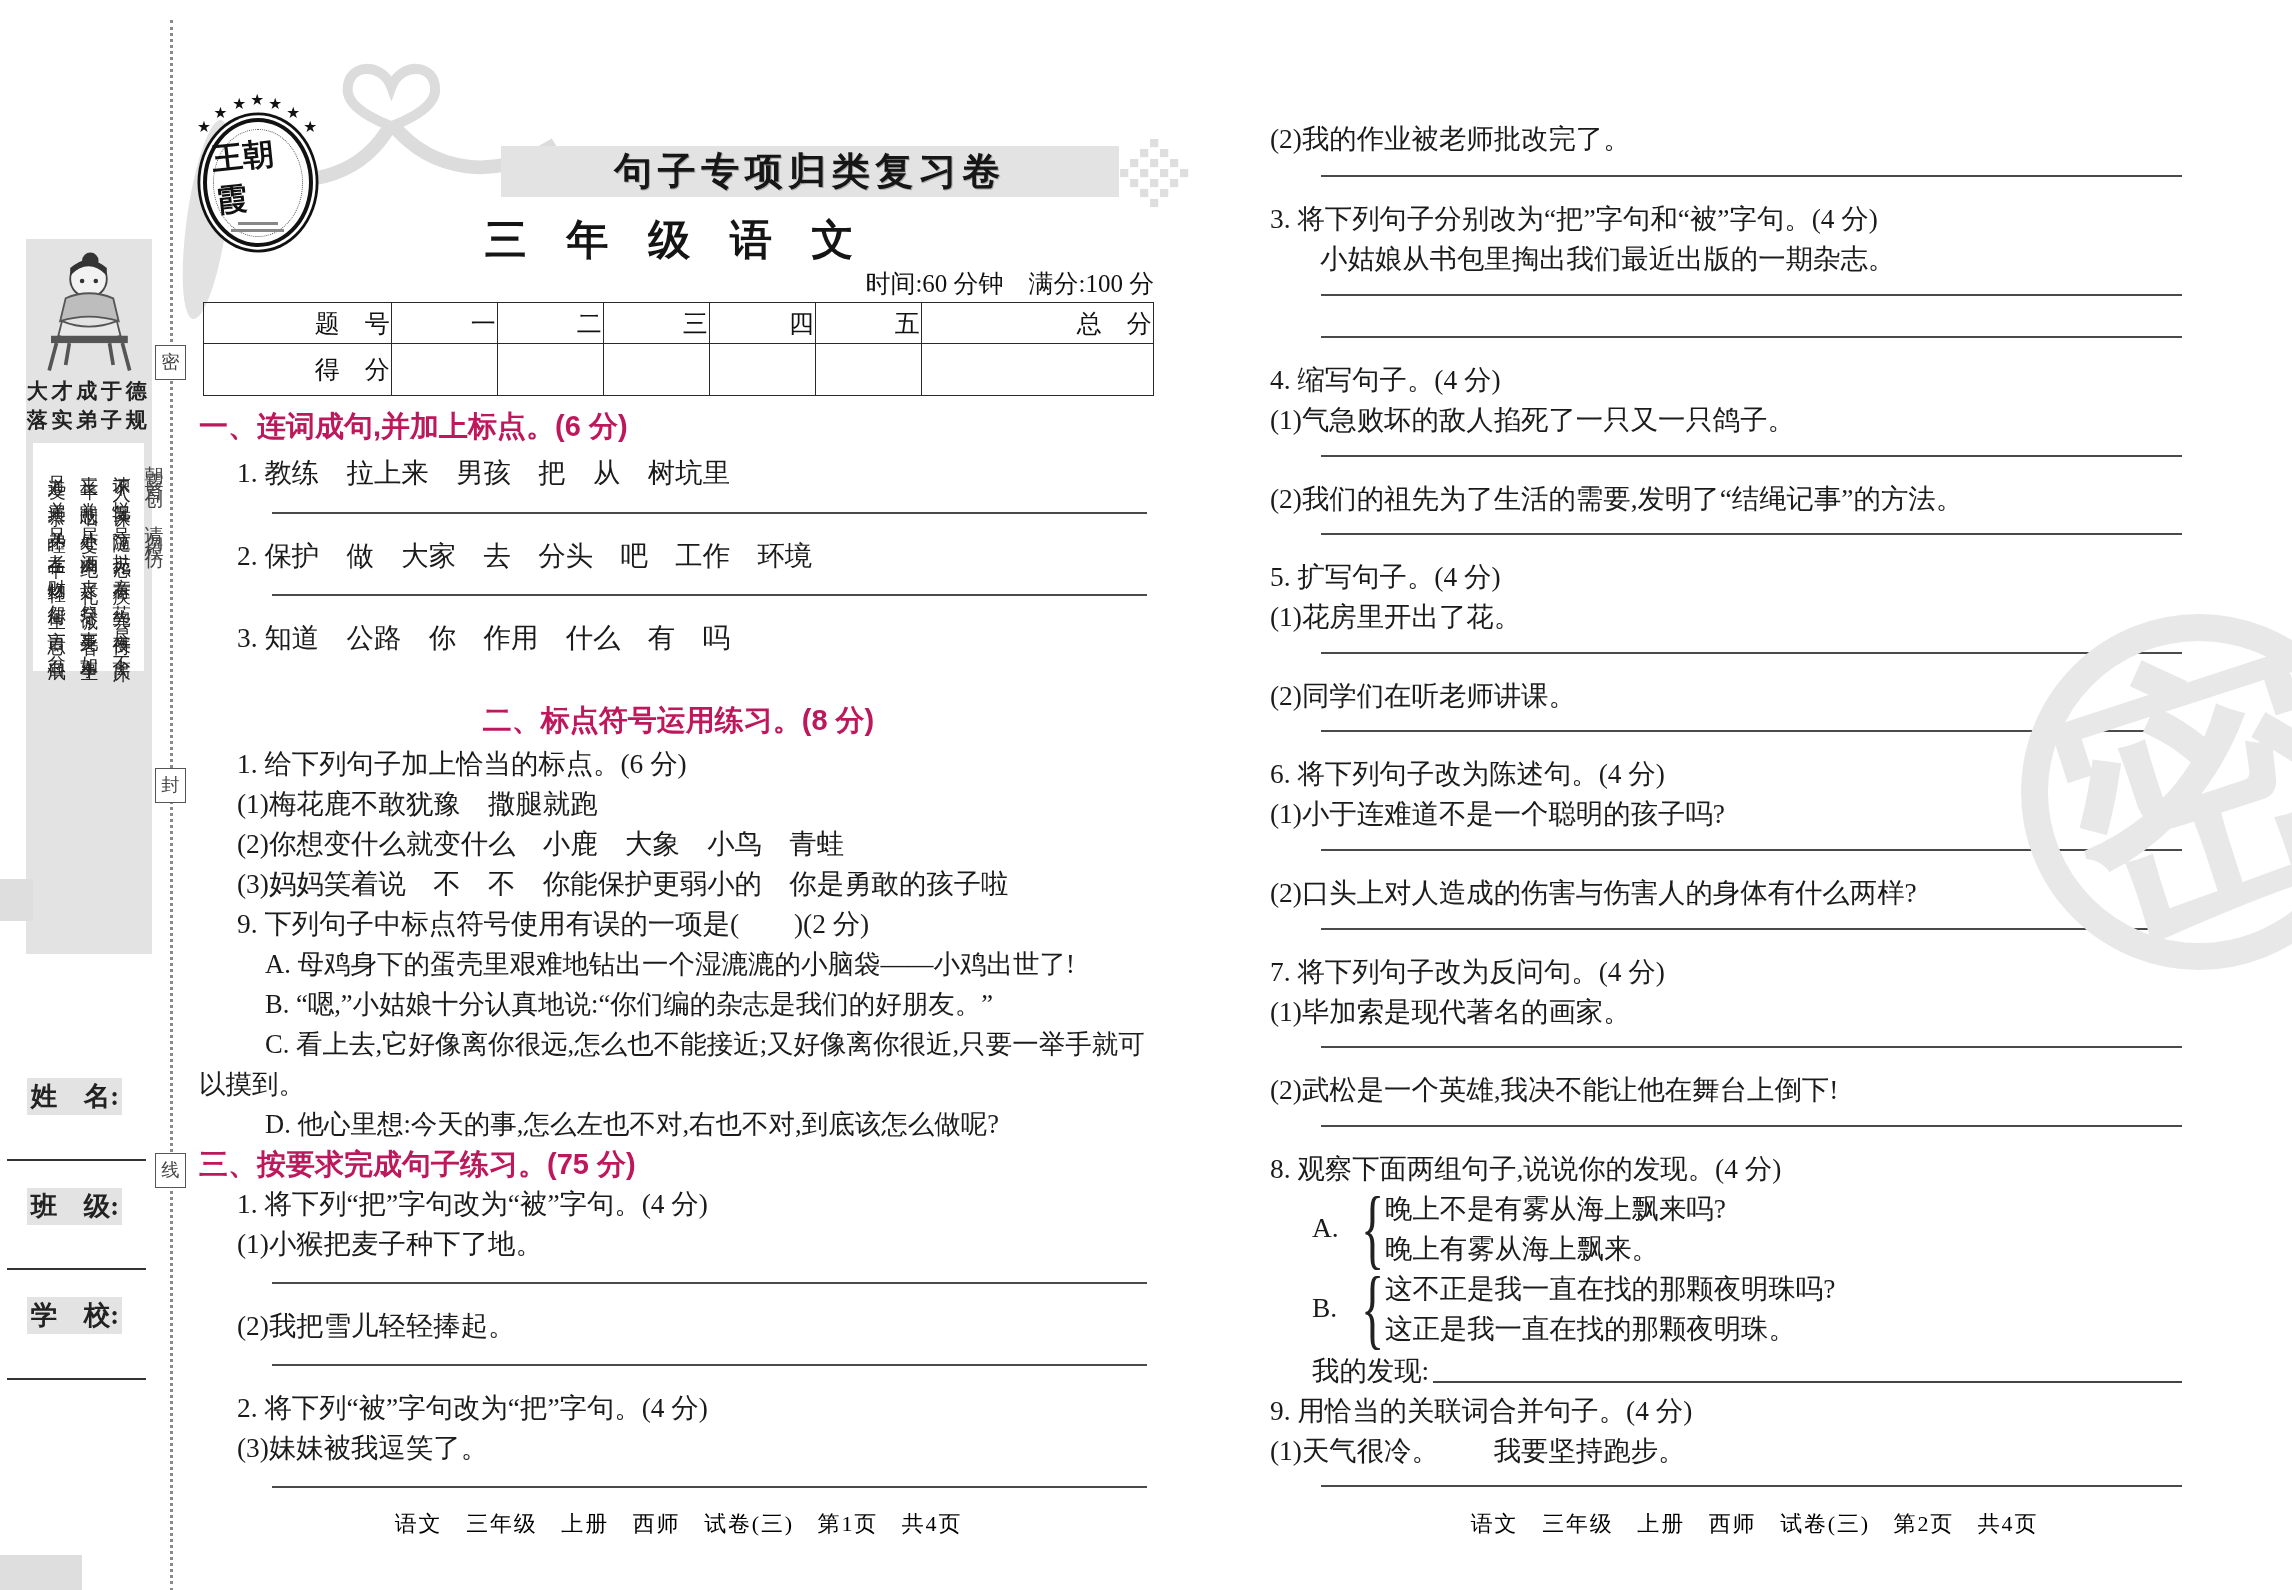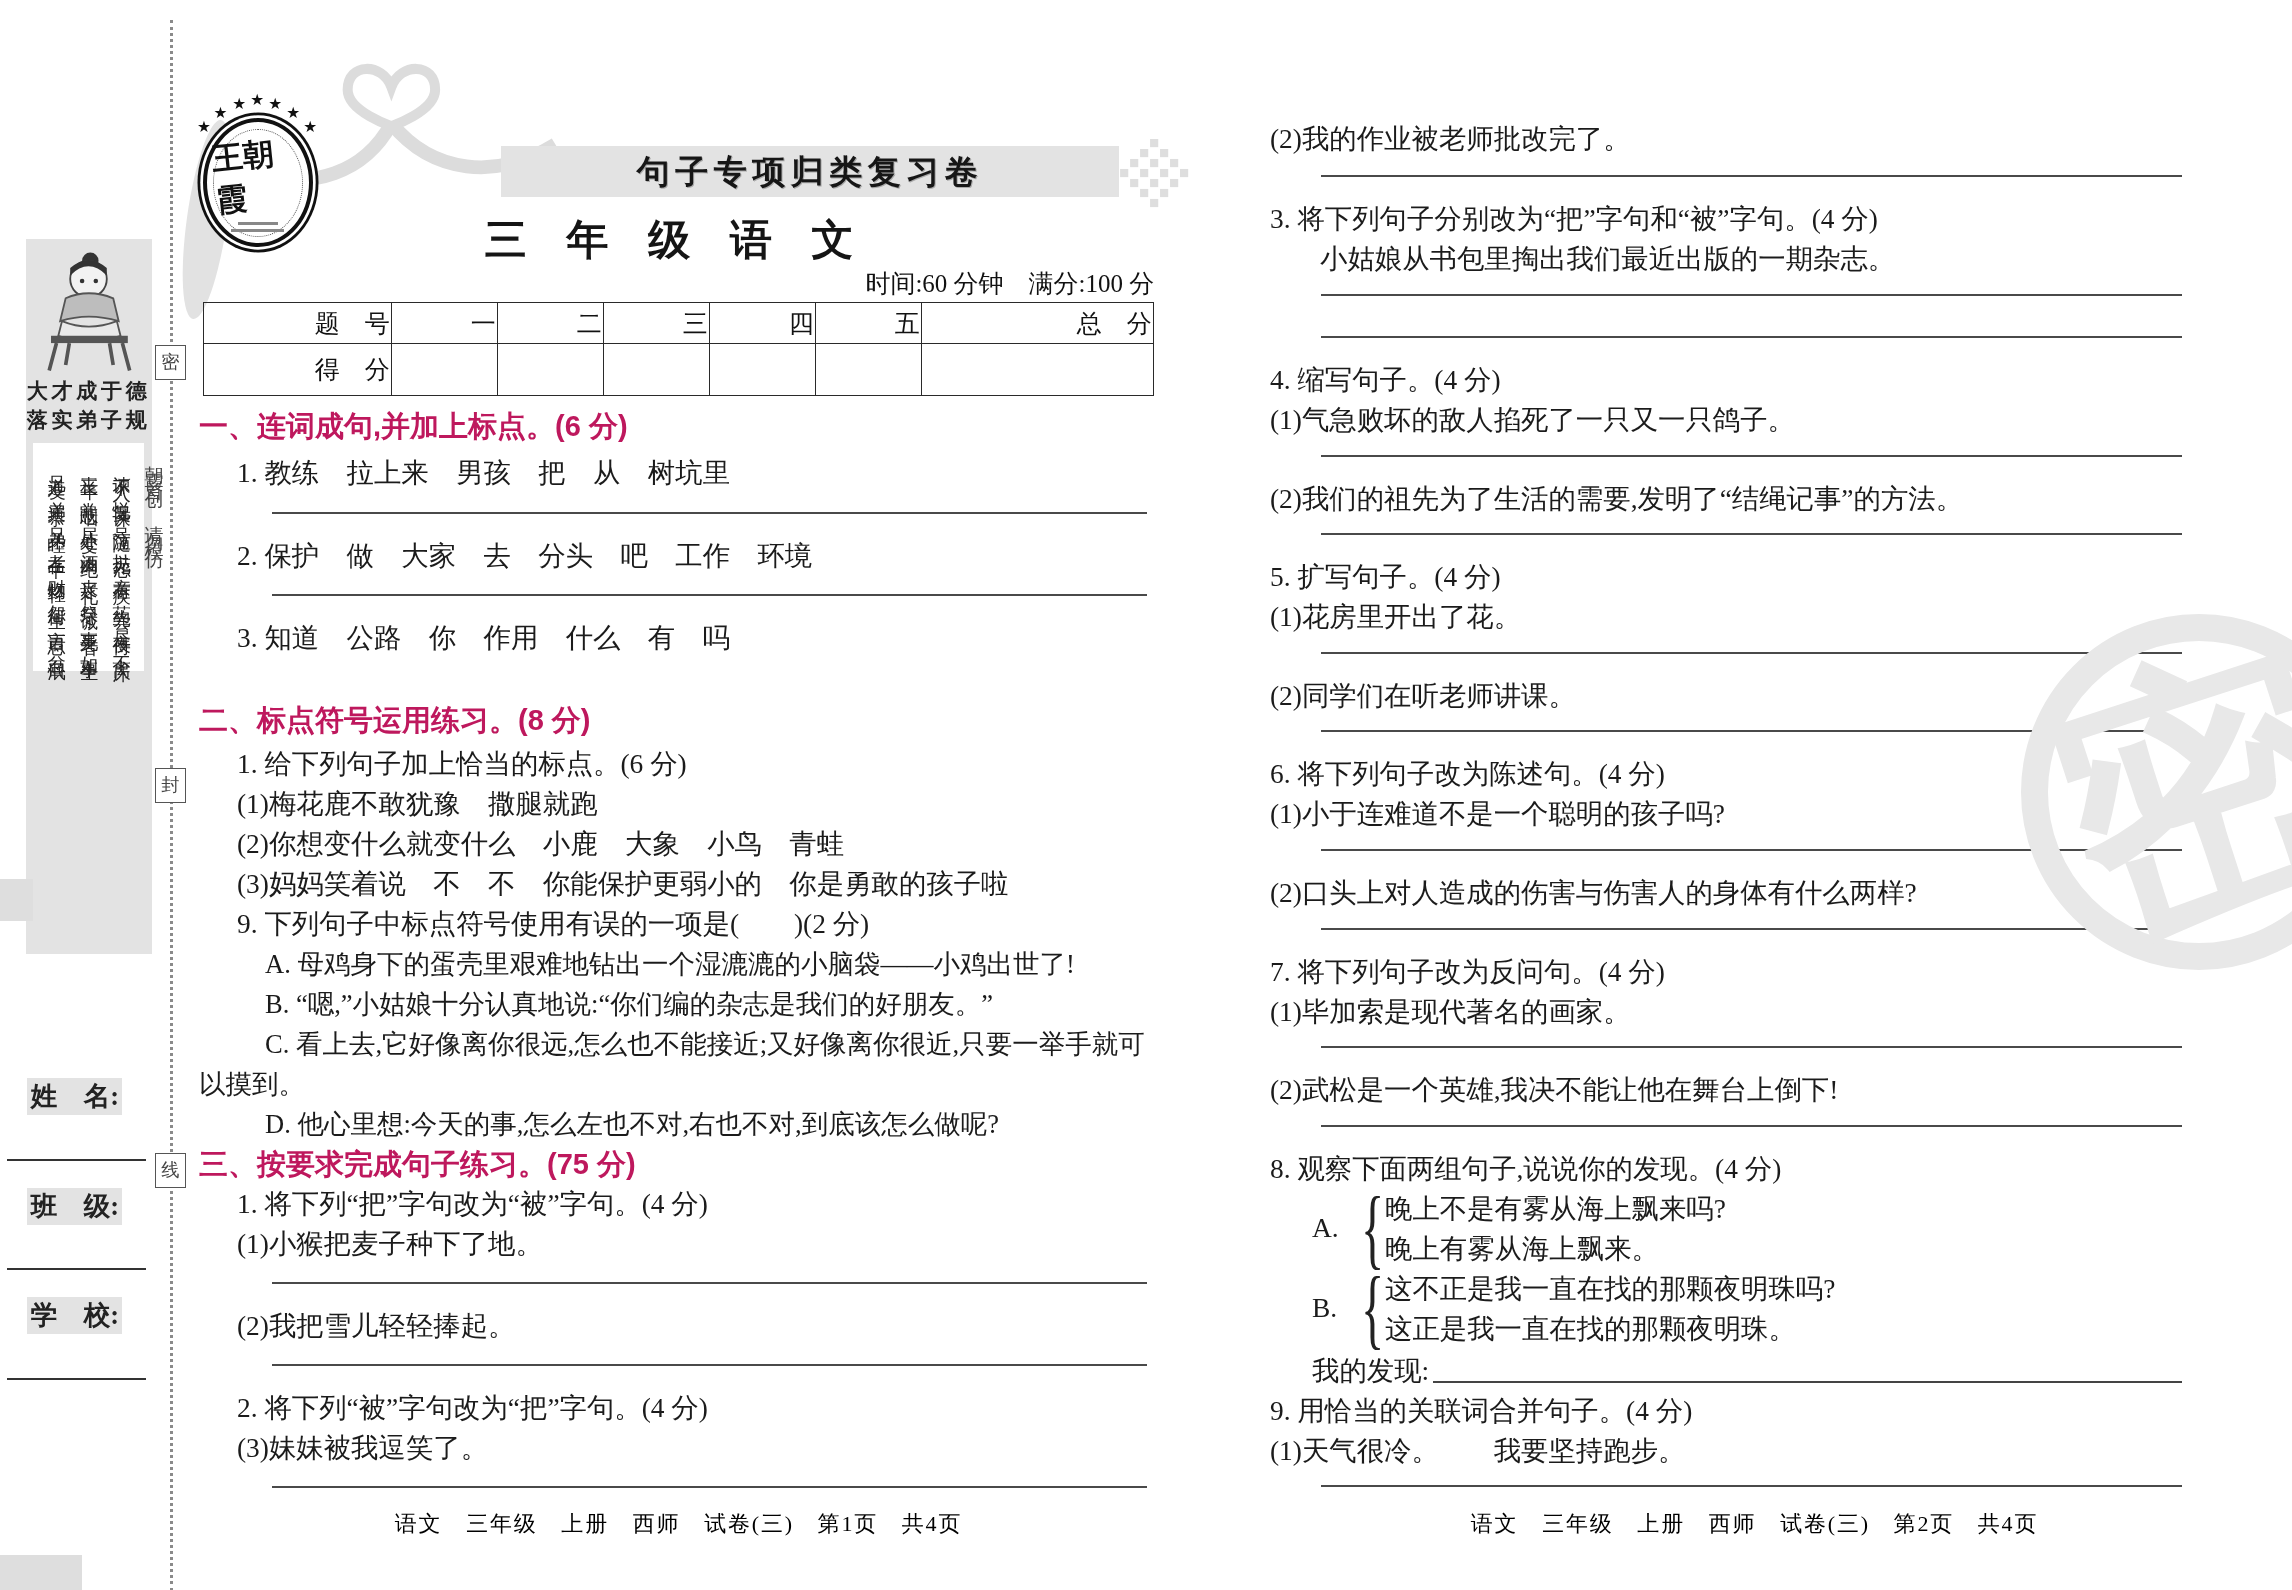--- a/index.html
+++ b/index.html
@@ -32,21 +32,21 @@
   
   .ribbon-svg{position:absolute;left:37px;top:46px;}
   .leaf-svg{position:absolute;left:-24px;top:110px;}
   .logo{position:absolute;left:-3.7px;top:91px;width:128px;height:183px;}
   .logo-star{position:absolute;font-size:15.5px;color:#111;}
   .logo-oval{position:absolute;left:7.3px;top:27.4px;width:102px;height:121px;border:4.6px solid #111;border-radius:50%;background:#fff;box-shadow:0 0 0 2.7px #fff,0 0 0 5.5px #111;display:flex;flex-direction:column;align-items:center;justify-content:center;}
   .logo-inner{border:1.8px dotted #555;border-radius:50%;width:88px;height:106px;display:flex;flex-direction:column;align-items:center;justify-content:center;}
   .logo-brand{font-size:31px;font-weight:bold;transform:rotate(-6deg);color:#111;}
   .logo-bar{width:40px;height:2.7px;background:#888;margin-top:4.6px;}
   .title-banner{position:absolute;left:302px;top:146px;width:618px;height:51px;background:#e3e3e3;text-align:center;}
-  .title-banner span{font-size:33px;letter-spacing:5.5px;line-height:51px;color:#161616;text-shadow:0.9px 0.9px 0 #aaa;}
+  .title-banner span{font-size:38px;letter-spacing:5.5px;line-height:51px;color:#161616;text-shadow:0.9px 0.9px 0 #aaa;}
   .checker-svg{position:absolute;left:921px;top:139px;}
   .subtitle{position:absolute;left:0;top:212px;width:955px;text-align:center;font-size:42px;font-weight:bold;letter-spacing:14.6px;color:#151515;}
   .meta{position:absolute;right:3.7px;top:267px;font-size:25px;color:#111;}
 
   
   .score-table{position:absolute;left:3.7px;top:302px;border-collapse:collapse;table-layout:fixed;}
   .score-table td{border:1.8px solid #2a2a2a;text-align:right;font-size:25px;color:#111;}
   .score-table tr.r1 td{height:38px;}
   .score-table tr.r2 td{height:49px;}
 
@@ -54,21 +54,21 @@
   .flow{position:absolute;left:0;width:100%;}
   .flow-left{top:406px;}
   .flow-right{top:119px;}
   .sec-h{font-family:"Liberation Sans","DejaVu Sans",sans-serif;font-weight:bold;font-size:29px;line-height:40px;color:#be185d;}
   .line{font-size:27.4px;line-height:40px;color:#1b1b1b;}
   .ind{padding-left:38px;}
   .ind2{padding-left:50px;}
   .opt{font-size:26.5px;line-height:40px;text-indent:66px;}
   .ans{border-bottom:2.7px solid #4a4a4a;height:0;margin:18.3px 11px 22px 73px;}
   .ans-r{border-bottom:2.7px solid #4a4a4a;height:0;margin:14.6px 57px 22px 51px;}
-  .mt8{margin-top:7.3px;} .mt4{margin-top:3.7px;} .mt46{margin-top:42px;} .mt44{margin-top:40px;}
+  .mt8{margin-top:7.3px;} .mt4{margin-top:3.7px;} .mt46{margin-top:42px;text-align:center;} .mt44{margin-top:40px;}
   .pair{display:flex;align-items:center;padding-left:42px;}
   .pair-label{font-size:27.4px;width:42px;flex:0 0 auto;}
   .pair-brace{font-size:88px;font-weight:400;color:#222;line-height:80px;transform:scaleX(.55);flex:0 0 auto;width:31px;}
   .pair-lines{display:flex;flex-direction:column;}
   .discover{display:flex;align-items:flex-end;padding-left:42px;margin-top:1.8px;}
   .discover .fill-line{flex:1;border-bottom:2.7px solid #444;margin:0 57px 7.3px 3.7px;}
   .footer{position:absolute;top:1509px;width:100%;text-align:center;font-size:22px;letter-spacing:1.8px;color:#000000;}
 
   
   .watermark{position:absolute;left:2021px;top:614px;width:302px;height:302px;border:27.4px solid #e8e8e8;border-radius:50%;display:flex;align-items:center;justify-content:center;}

